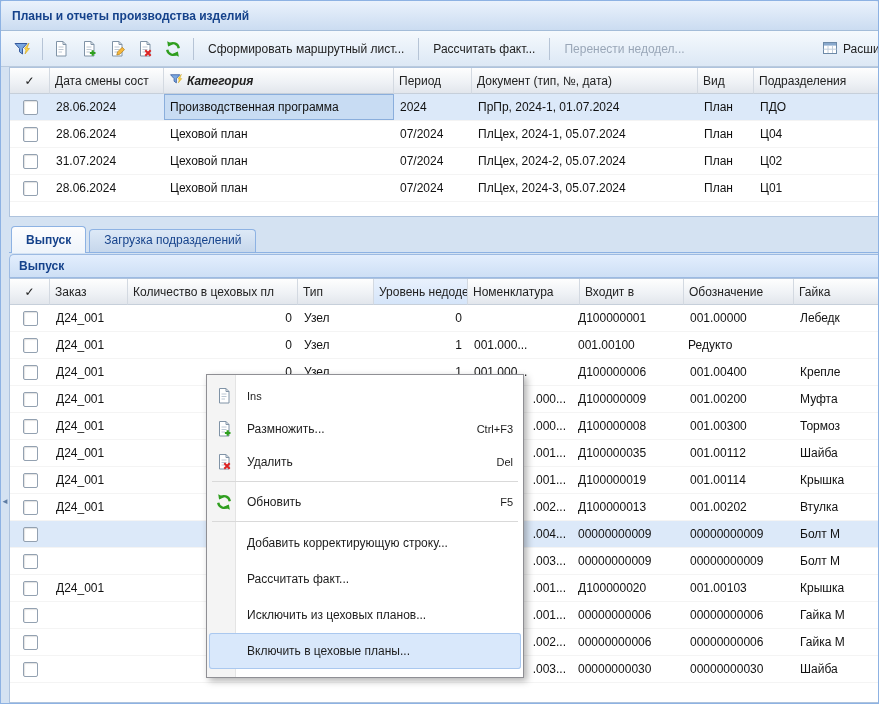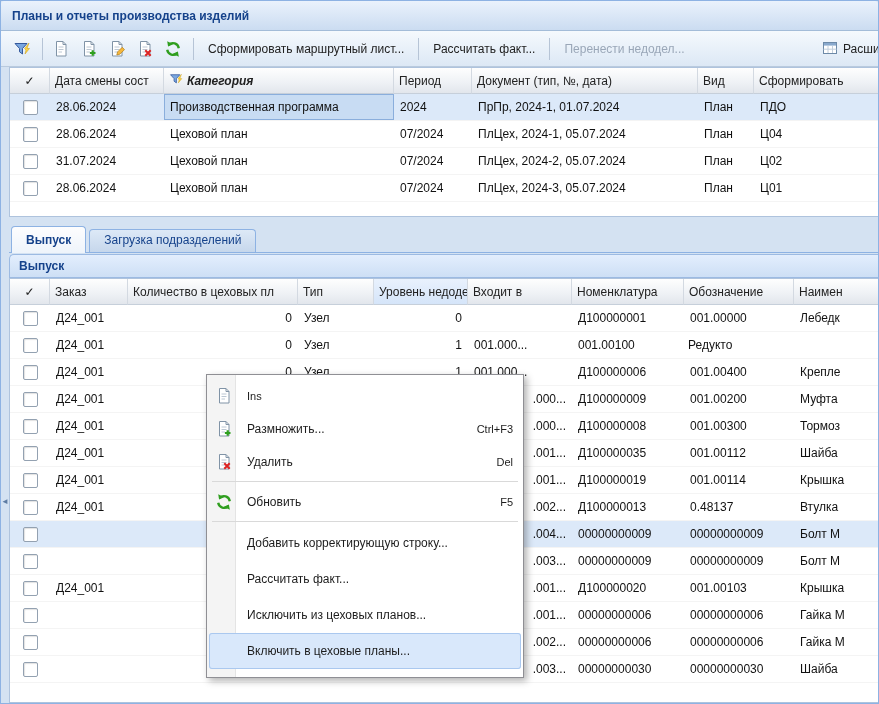--- a/index.html
+++ b/index.html
@@ -181,21 +181,21 @@
         <div class="hcell" style="width: 78px;">
           <span>Период</span>
         </div>
         <div class="hcell" style="width: 226px;">
           <span>Документ (тип, №, дата)</span>
         </div>
         <div class="hcell" style="width: 56px;">
           <span>Вид</span>
         </div>
         <div class="hcell" style="width: 140px;">
-          <span>Сформировать</span>
+          <span>Подразделения</span>
         </div>
       </div>
     <div class="grid-body">
         <div class="grow selected">
           <div class="gcell ccell" style="width: 40px;">
             <span class="chk"></span>
           </div>
           <div class="gcell" style="width: 114px;">28.06.2024</div>
           <div class="gcell focus-cell" style="width: 230px;">Производственная программа</div>
           <div class="gcell" style="width: 78px;">2024</div>
@@ -258,31 +258,31 @@
         </div>
         <div class="hcell" style="width: 170px;">
           <span>Количество в цеховых пл</span>
         </div>
         <div class="hcell" style="width: 76px;">
           <span>Тип</span>
         </div>
         <div class="hcell sorted" style="width: 94px;">
           <span>Уровень недодел</span>
         </div>
+        <div class="hcell" style="width: 112px;">
+          <span>Номенклатура</span>
+        </div>
         <div class="hcell" style="width: 104px;">
           <span>Входит в</span>
         </div>
-        <div class="hcell" style="width: 112px;">
-          <span>Номенклатура</span>
-        </div>
         <div class="hcell" style="width: 110px;">
           <span>Обозначение</span>
         </div>
         <div class="hcell" style="width: 120px;">
-          <span>Наимен</span>
+          <span>Гайка</span>
         </div>
       </div>
     <div class="grid-body">
         <div class="grow">
           <div class="gcell ccell" style="width: 40px;">
             <span class="chk"></span>
           </div>
           <div class="gcell" style="width: 78px;">Д24_001</div>
           <div class="gcell num" style="width: 170px;">0</div>
           <div class="gcell" style="width: 76px;">Узел</div>
@@ -372,21 +372,21 @@
         <div class="grow">
           <div class="gcell ccell" style="width: 40px;">
             <span class="chk"></span>
           </div>
           <div class="gcell" style="width: 78px;">Д24_001</div>
           <div class="gcell num" style="width: 170px;"></div>
           <div class="gcell" style="width: 76px;"></div>
           <div class="gcell num" style="width: 94px;"></div>
           <div class="gcell num" style="width: 104px;">.002...</div>
           <div class="gcell" style="width: 112px;">Д100000013</div>
-          <div class="gcell" style="width: 110px;">0.48137</div>
+          <div class="gcell" style="width: 110px;">001.00202</div>
           <div class="gcell" style="width: 120px;">Втулка</div>
         </div>
         <div class="grow selected">
           <div class="gcell ccell" style="width: 40px;">
             <span class="chk"></span>
           </div>
           <div class="gcell" style="width: 78px;"></div>
           <div class="gcell num" style="width: 170px;"></div>
           <div class="gcell" style="width: 76px;"></div>
           <div class="gcell num" style="width: 94px;"></div>

